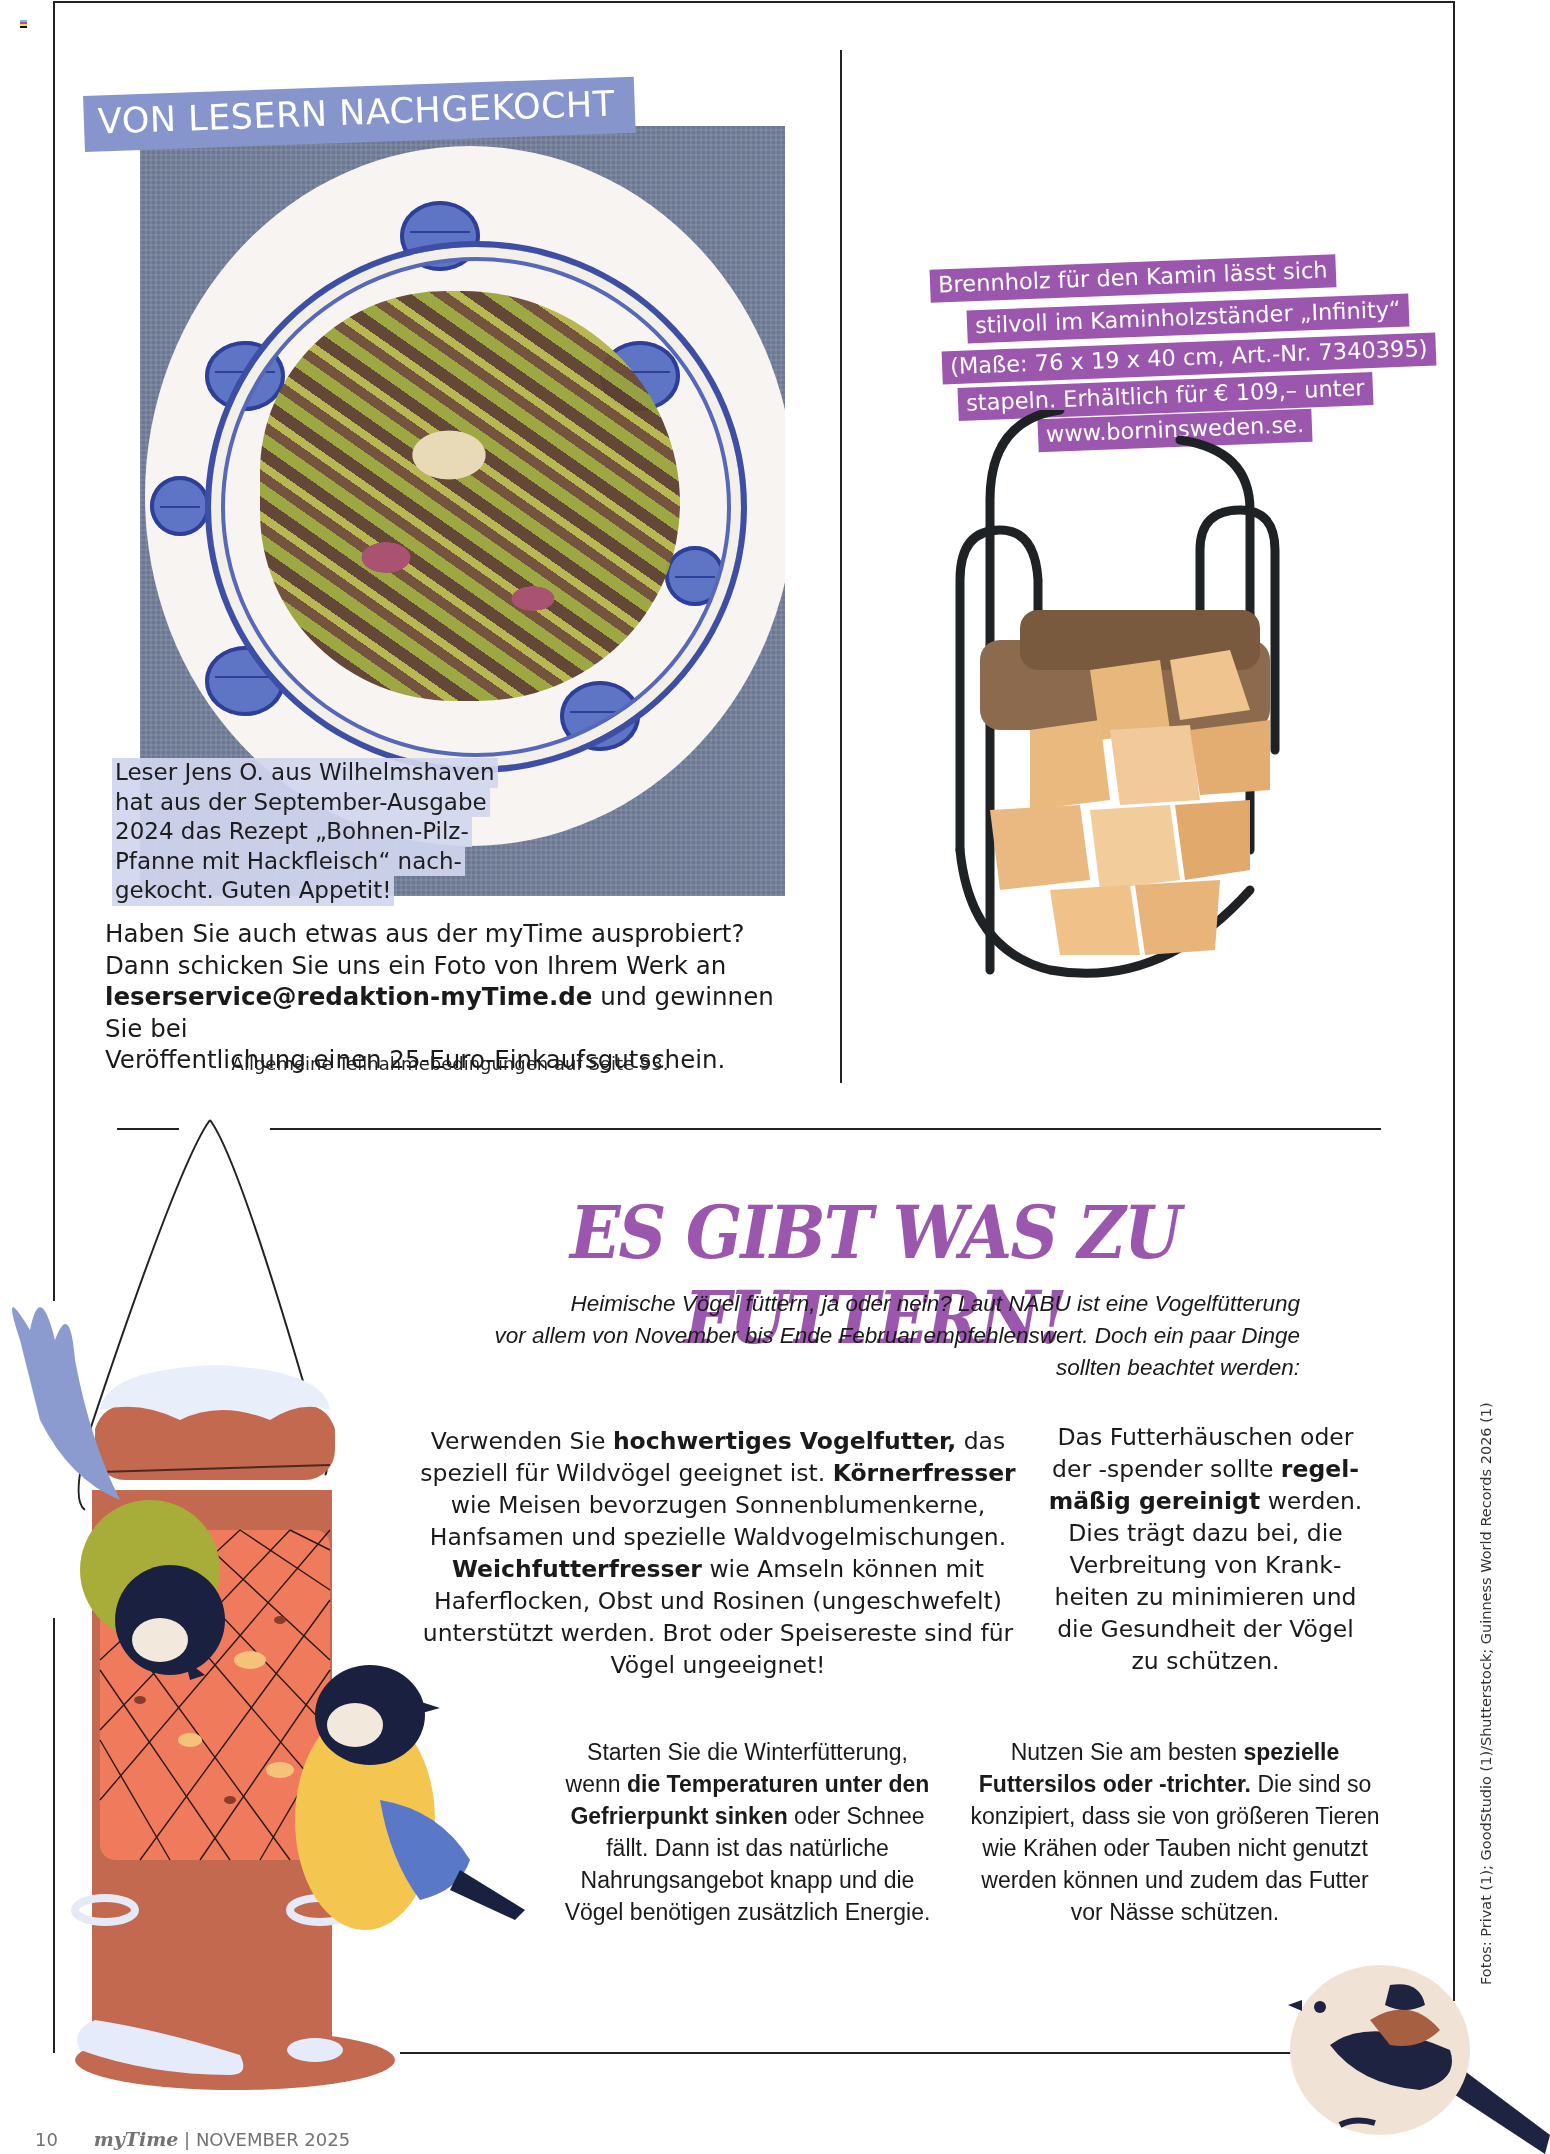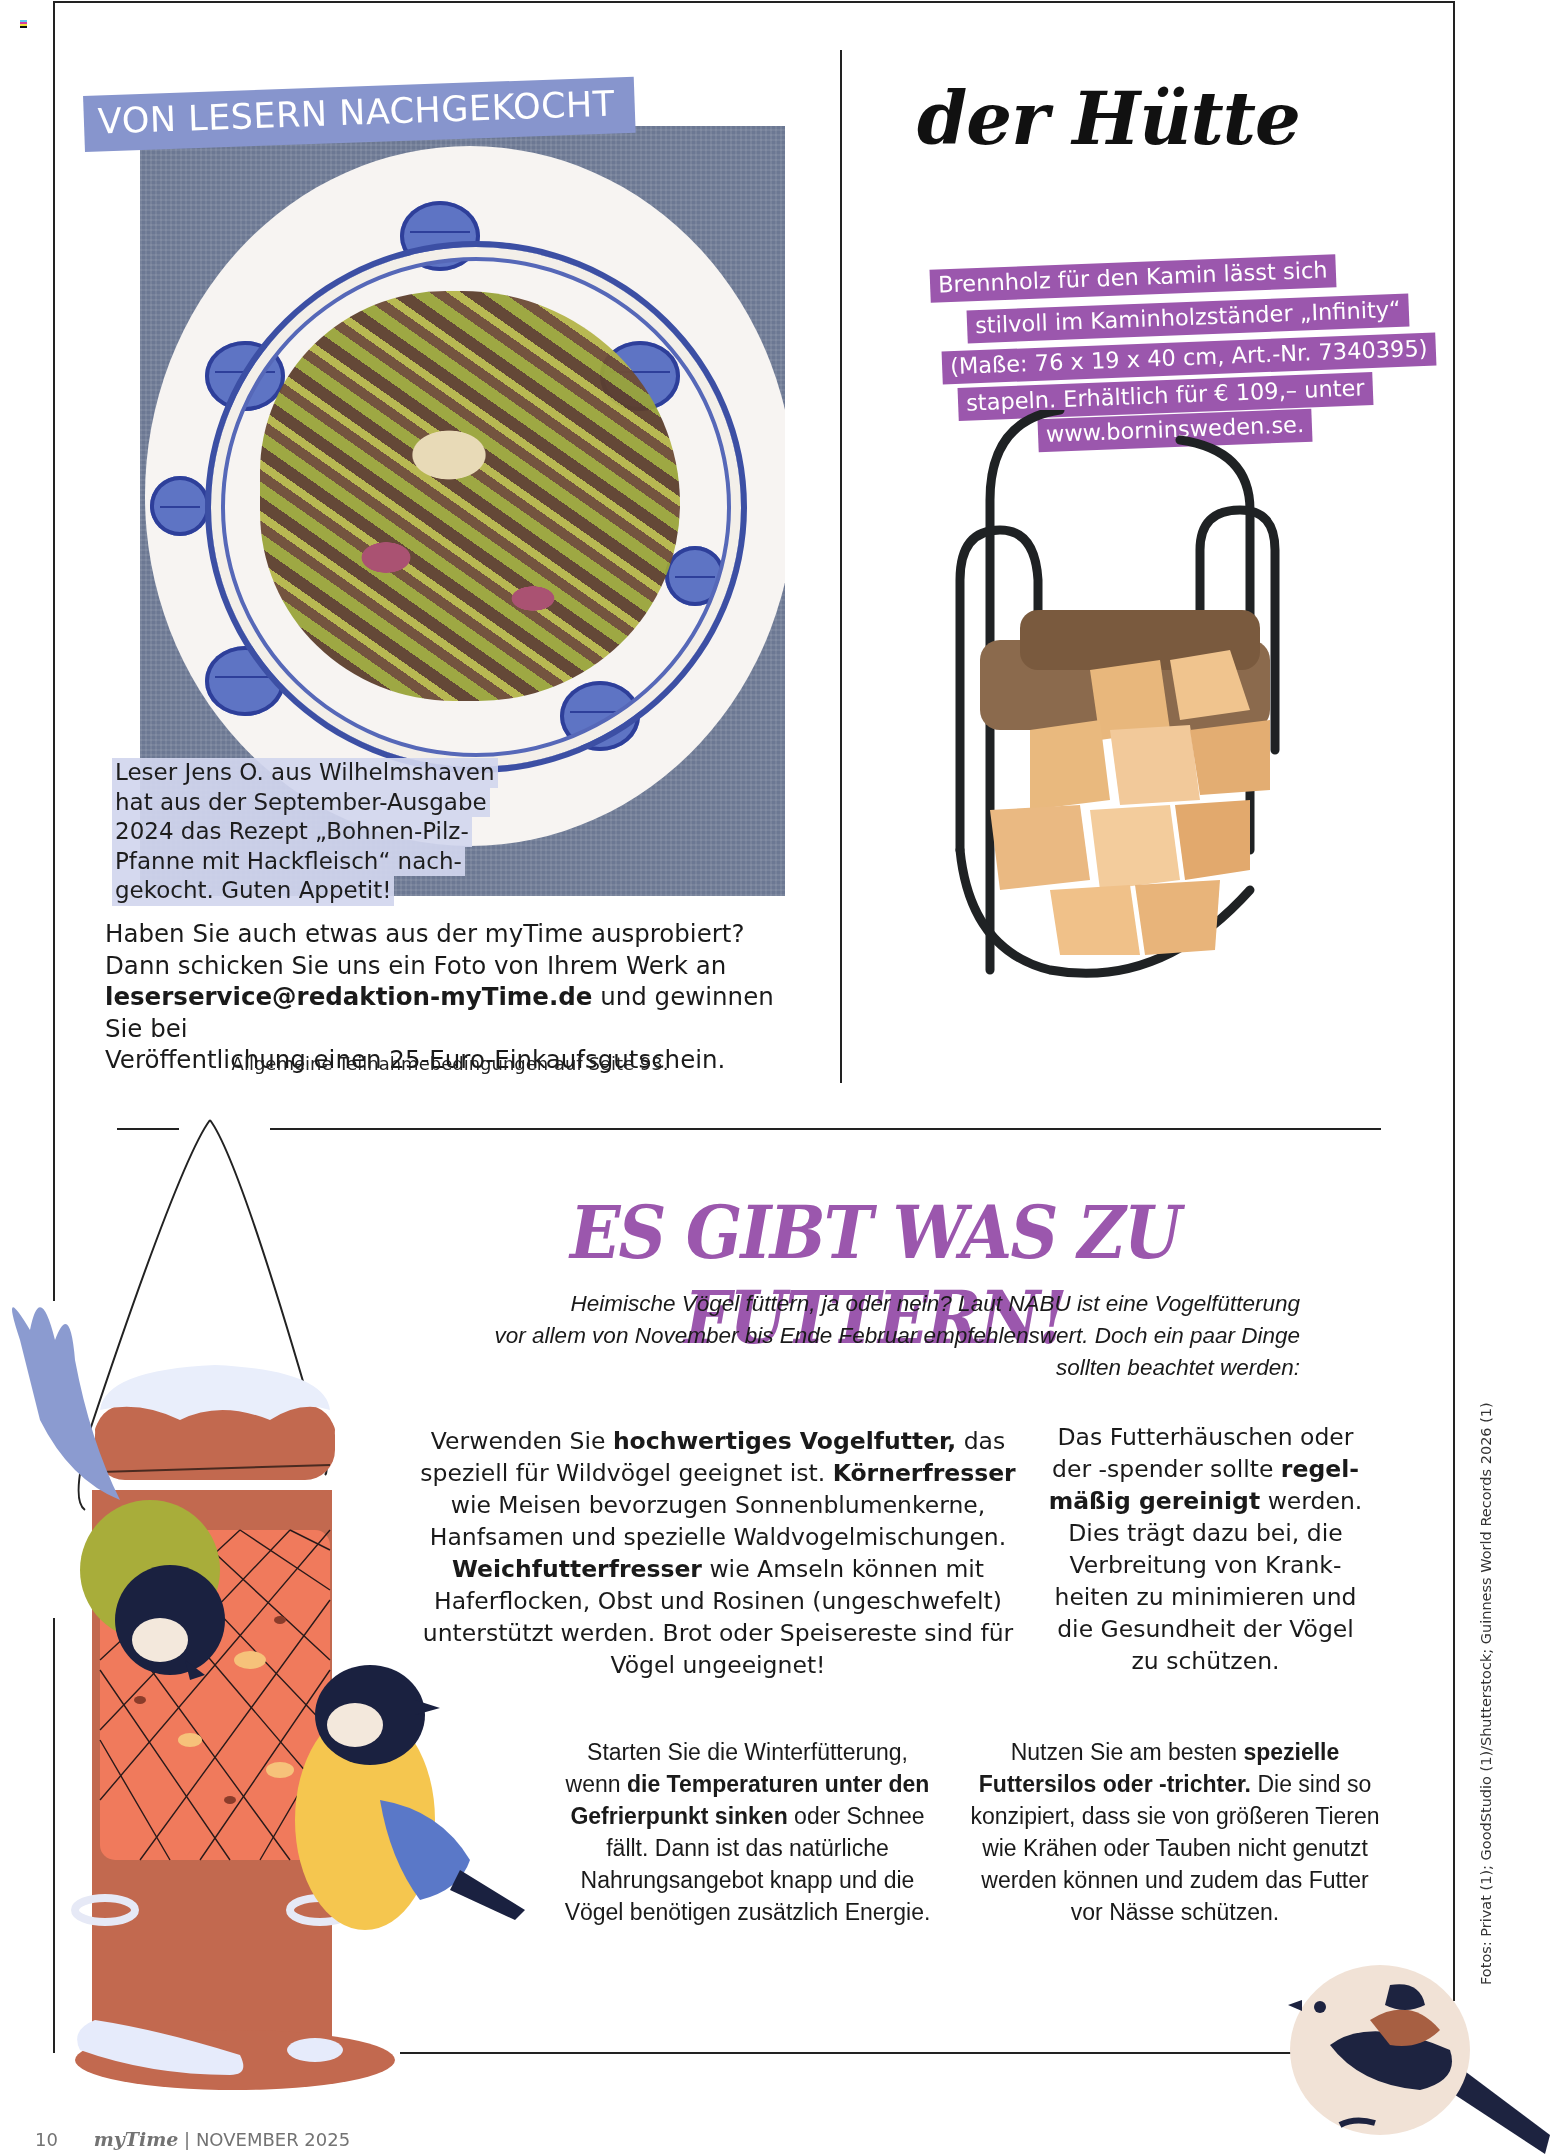--- a/index.html
+++ b/index.html
@@ -120,21 +120,20 @@
 
 <div class="abs cta">
   <span>Haben Sie auch etwas aus der myTime ausprobiert?</span><br>
   <span>Dann schicken Sie uns ein Foto von Ihrem Werk an</span><br>
   <b>leserservice@redaktion-myTime.de</b><span> und gewinnen Sie bei</span><br>
   <span>Veröffentlichung einen 25-Euro-Einkaufsgutschein.</span>
 </div>
 <div class="abs terms">Allgemeine Teilnahmebedingungen auf Seite 93.</div>
 
 <div class="abs holz-title">
-  <span>der Hütte</span>
 </div>
 
 <div class="abs purple-cap">
   <div class="pl" style="left:0px; top:0px;">Brennholz für den Kamin lässt sich</div>
   <div class="pl" style="left:37px; top:40px;">stilvoll im Kaminholzständer „Infinity“</div>
   <div class="pl" style="left:12px; top:80px;">(Maße: 76 x 19 x 40 cm, Art.-Nr. 7340395)</div>
   <div class="pl" style="left:28px; top:118px;">stapeln. Erhältlich für € 109,– unter</div>
   <div class="pl" style="left:108px; top:152px;">www.borninsweden.se.</div>
 </div>
 

